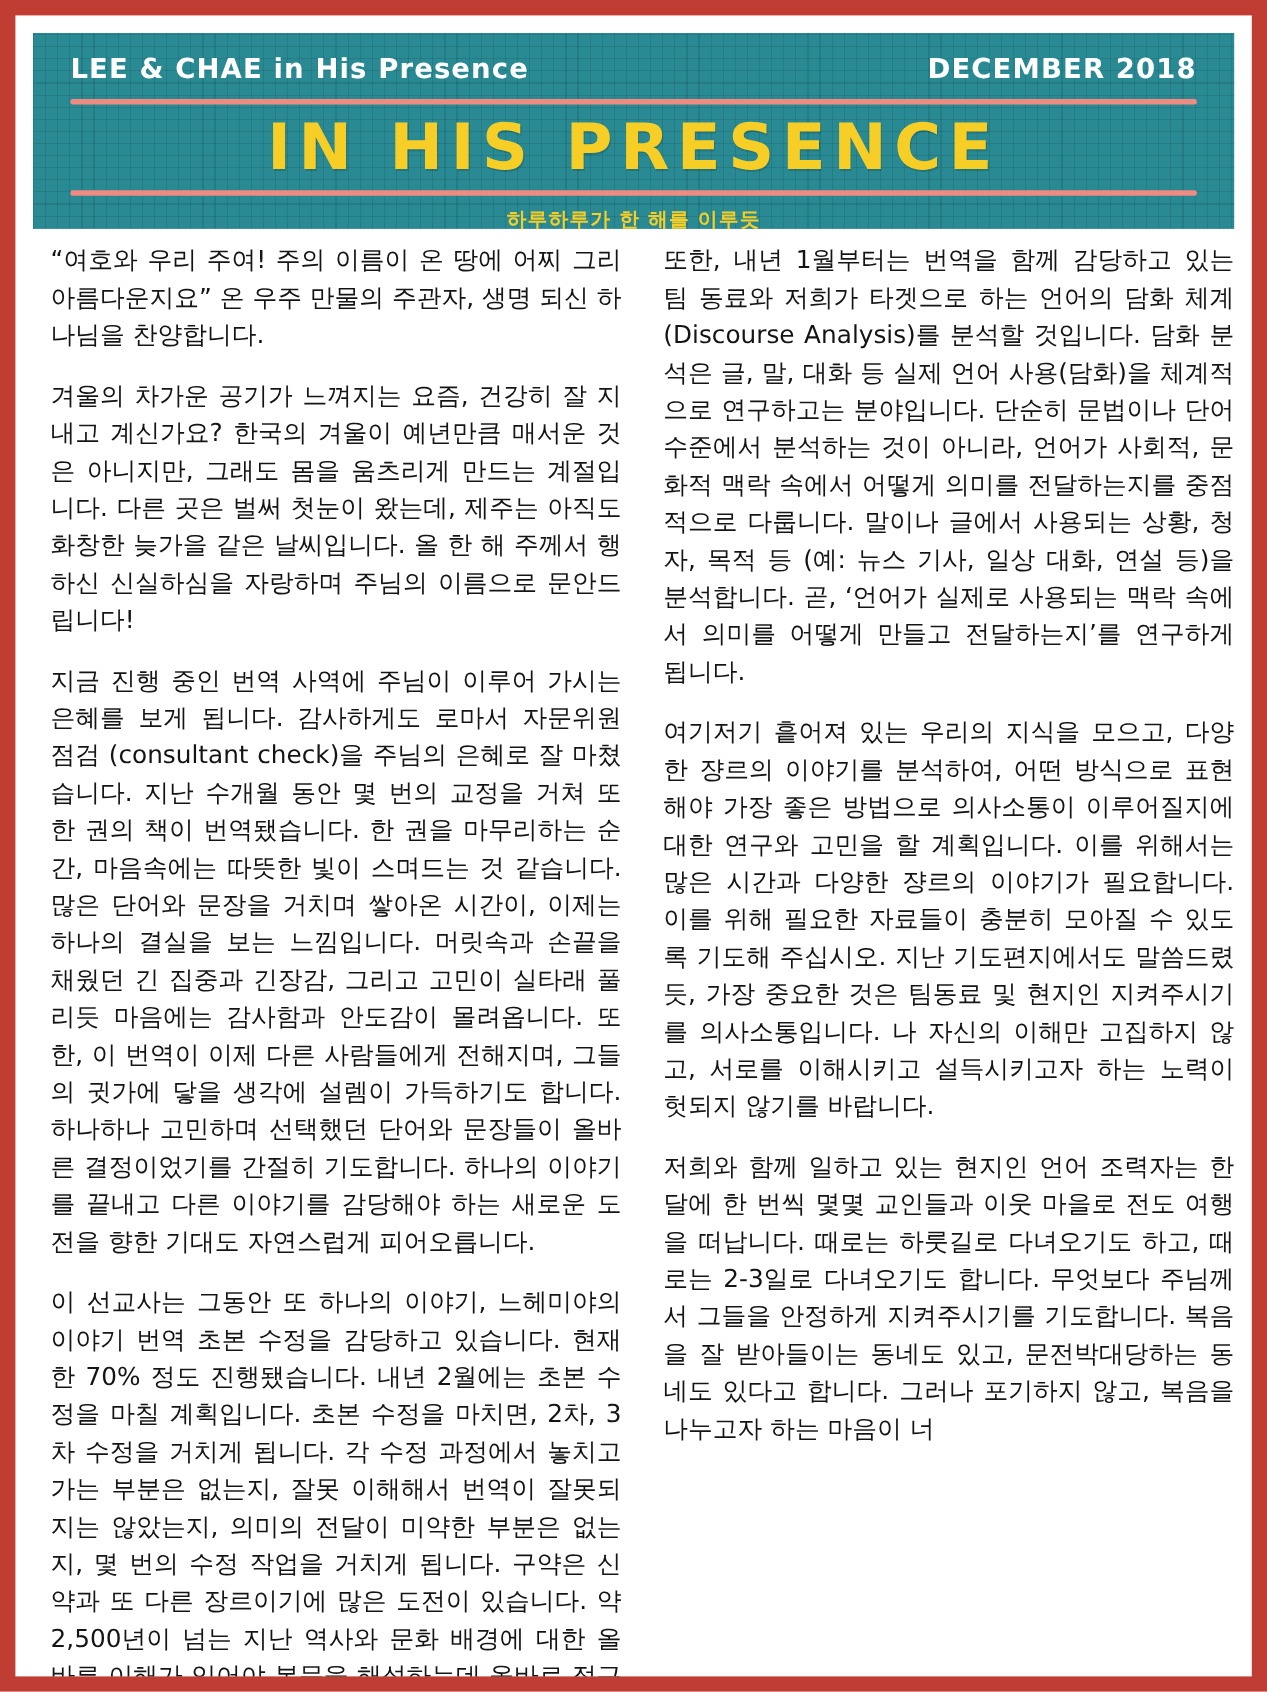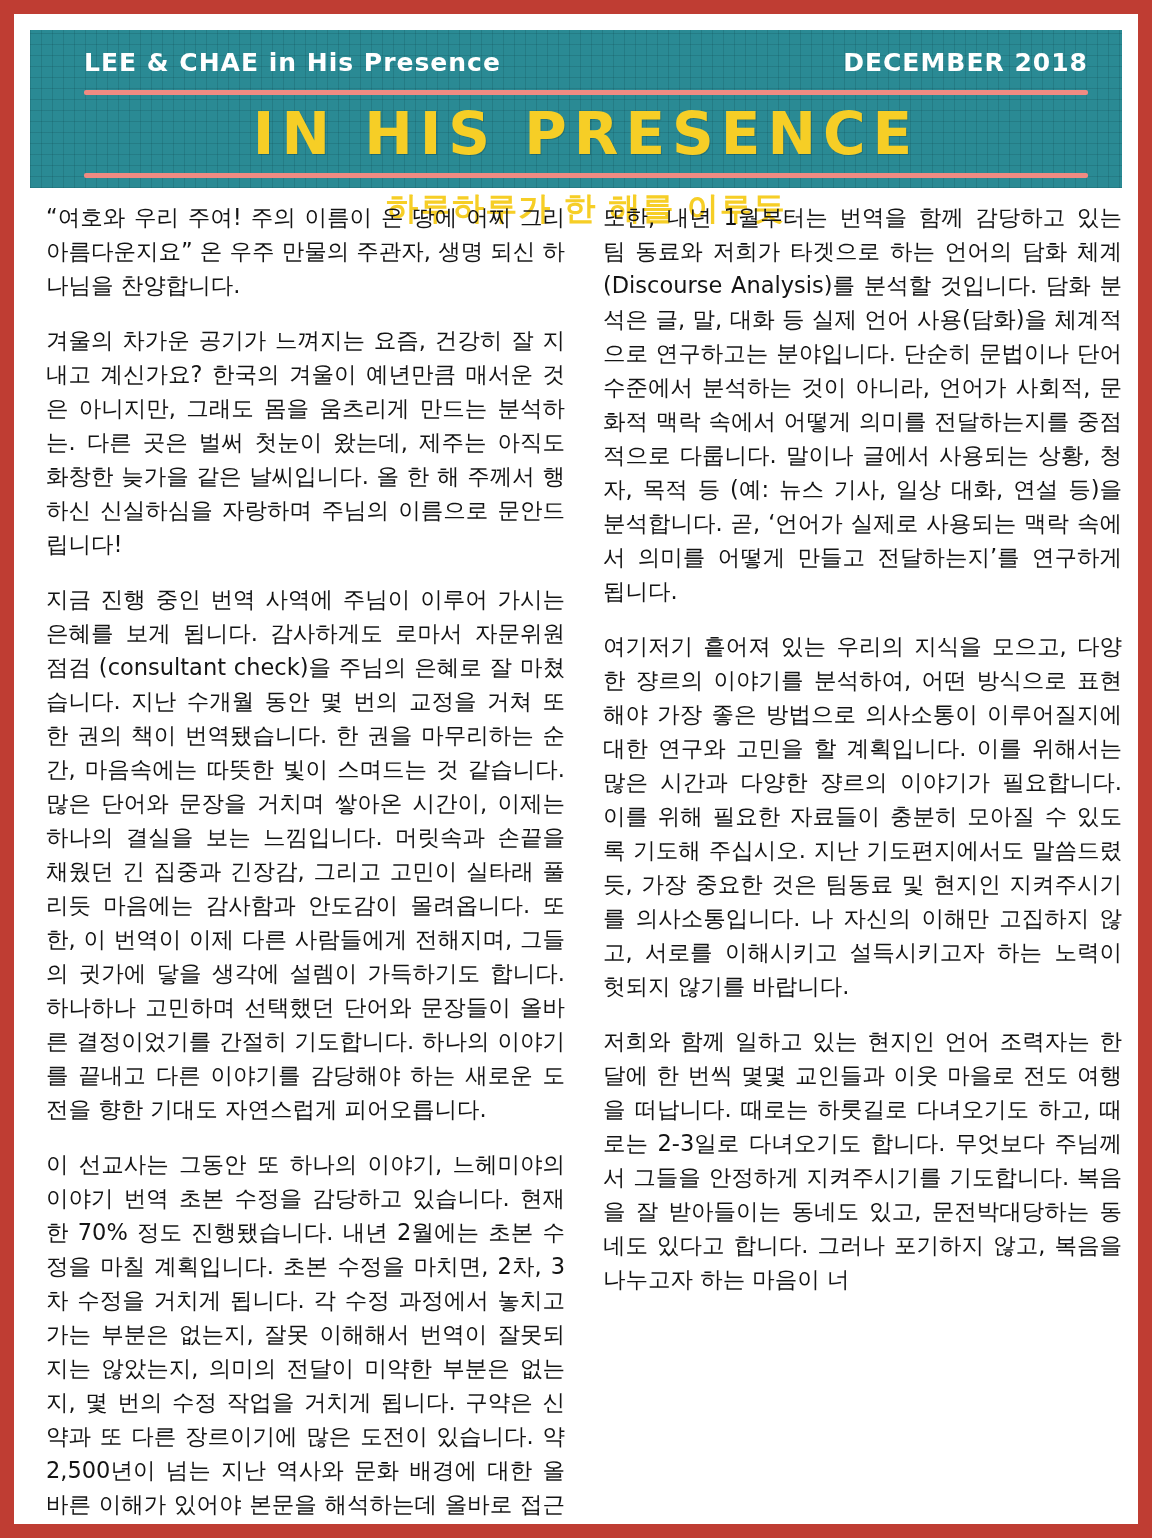--- a/index.html
+++ b/index.html
@@ -13,23 +13,23 @@
     display:flex;flex-direction:column;
     overflow:hidden;
   }
   
   .header{
     margin:16px 16px 0 16px;
     background-color:#2a8a94;
     background-image:
       repeating-linear-gradient(0deg, rgba(10,60,66,0.18) 0 1px, transparent 1px 11px),
       repeating-linear-gradient(90deg, rgba(10,60,66,0.18) 0 1px, transparent 1px 11px);
-    padding:18px 34px 14px 54px;
+    padding:18px 34px 14px 34px;
     box-sizing:border-box;
-    height:158px;
+    height:178px;
   }
   .masthead{
     display:flex;justify-content:space-between;align-items:baseline;
     color:#ffffff;font-weight:bold;font-size:25px;letter-spacing:1px;
   }
   .rule{height:5px;background:#f08b82;margin-top:13px;border-radius:2px;}
   .big-title{
     text-align:center;
     color:#f6ce26;
     font-size:58px;
@@ -38,21 +38,21 @@
     margin-top:4px;
     line-height:70px;
     text-shadow:1px 1px 0 rgba(0,0,0,0.15);
     white-space:nowrap;
   }
   .rule2{margin-top:4px;}
   .subtitle{
     text-align:center;
     color:#f6ce26;
     font-weight:bold;
-    font-size:32px;
+    font-size:18px;
     margin-top:9px;
     letter-spacing:1px;
   }
   
   .body-cols{
     display:flex;
     gap:22px;
     margin:12px 16px 0 16px;
     flex:1;
   }
@@ -85,21 +85,21 @@
     </div>
     <div class="rule"></div>
     <div class="big-title">IN HIS PRESENCE</div>
     <div class="rule rule2"></div>
     <div class="subtitle">하루하루가 한 해를 이루듯</div>
   </div>
 
   <div class="body-cols">
     <div class="col">
       <p>“여호와 우리 주여! 주의 이름이 온 땅에 어찌 그리 아름다운지요” 온 우주 만물의 주관자, 생명 되신 하나님을 찬양합니다.</p>
-      <p>겨울의 차가운 공기가 느껴지는 요즘, 건강히 잘 지내고 계신가요? 한국의 겨울이 예년만큼 매서운 것은 아니지만, 그래도 몸을 움츠리게 만드는 분석하는. 다른 곳은 벌써 첫눈이 왔는데, 제주는 아직도 화창한 늦가을 같은 날씨입니다. 올 한 해 주께서 행하신 신실하심을 자랑하며 주님의 이름으로 문안드립니다!</p>
+      <p>겨울의 차가운 공기가 느껴지는 요즘, 건강히 잘 지내고 계신가요? 한국의 겨울이 예년만큼 매서운 것은 아니지만, 그래도 몸을 움츠리게 만드는 계절입니다. 다른 곳은 벌써 첫눈이 왔는데, 제주는 아직도 화창한 늦가을 같은 날씨입니다. 올 한 해 주께서 행하신 신실하심을 자랑하며 주님의 이름으로 문안드립니다!</p>
       <p>지금 진행 중인 번역 사역에 주님이 이루어 가시는 은혜를 보게 됩니다. 감사하게도 로마서 자문위원 점검 (consultant check)을 주님의 은혜로 잘 마쳤습니다. 지난 수개월 동안 몇 번의 교정을 거쳐 또 한 권의 책이 번역됐습니다. 한 권을 마무리하는 순간, 마음속에는 따뜻한 빛이 스며드는 것 같습니다. 많은 단어와 문장을 거치며 쌓아온 시간이, 이제는 하나의 결실을 보는 느낌입니다. 머릿속과 손끝을 채웠던 긴 집중과 긴장감, 그리고 고민이 실타래 풀리듯 마음에는 감사함과 안도감이 몰려옵니다. 또한, 이 번역이 이제 다른 사람들에게 전해지며, 그들의 귓가에 닿을 생각에 설렘이 가득하기도 합니다. 하나하나 고민하며 선택했던 단어와 문장들이 올바른 결정이었기를 간절히 기도합니다. 하나의 이야기를 끝내고 다른 이야기를 감당해야 하는 새로운 도전을 향한 기대도 자연스럽게 피어오릅니다.</p>
       <p>이 선교사는 그동안 또 하나의 이야기, 느헤미야의 이야기 번역 초본 수정을 감당하고 있습니다. 현재 한 70% 정도 진행됐습니다. 내년 2월에는 초본 수정을 마칠 계획입니다. 초본 수정을 마치면, 2차, 3차 수정을 거치게 됩니다. 각 수정 과정에서 놓치고 가는 부분은 없는지, 잘못 이해해서 번역이 잘못되지는 않았는지, 의미의 전달이 미약한 부분은 없는지, 몇 번의 수정 작업을 거치게 됩니다. 구약은 신약과 또 다른 장르이기에 많은 도전이 있습니다. 약 2,500년이 넘는 지난 역사와 문화 배경에 대한 올바른 이해가 있어야 본문을 해석하는데 올바로 접근할 수 있을 것 같습니다. 무엇이 느헤미야의 마음</p>
     </div>
     <div class="col">
       <p>또한, 내년 1월부터는 번역을 함께 감당하고 있는 팀 동료와 저희가 타겟으로 하는 언어의 담화 체계 (Discourse Analysis)를 분석할 것입니다. 담화 분석은 글, 말, 대화 등 실제 언어 사용(담화)을 체계적으로 연구하고는 분야입니다. 단순히 문법이나 단어 수준에서 분석하는 것이 아니라, 언어가 사회적, 문화적 맥락 속에서 어떻게 의미를 전달하는지를 중점적으로 다룹니다. 말이나 글에서 사용되는 상황, 청자, 목적 등 (예: 뉴스 기사, 일상 대화, 연설 등)을 분석합니다. 곧, ‘언어가 실제로 사용되는 맥락 속에서 의미를 어떻게 만들고 전달하는지’를 연구하게 됩니다.</p>
       <p>여기저기 흩어져 있는 우리의 지식을 모으고, 다양한 쟝르의 이야기를 분석하여, 어떤 방식으로 표현해야 가장 좋은 방법으로 의사소통이 이루어질지에 대한 연구와 고민을 할 계획입니다. 이를 위해서는 많은 시간과 다양한 쟝르의 이야기가 필요합니다. 이를 위해 필요한 자료들이 충분히 모아질 수 있도록 기도해 주십시오. 지난 기도편지에서도 말씀드렸듯, 가장 중요한 것은 팀동료 및 현지인 지켜주시기를 의사소통입니다. 나 자신의 이해만 고집하지 않고, 서로를 이해시키고 설득시키고자 하는 노력이 헛되지 않기를 바랍니다.</p>
       <p>저희와 함께 일하고 있는 현지인 언어 조력자는 한 달에 한 번씩 몇몇 교인들과 이웃 마을로 전도 여행을 떠납니다. 때로는 하룻길로 다녀오기도 하고, 때로는 2-3일로 다녀오기도 합니다. 무엇보다 주님께서 그들을 안정하게 지켜주시기를 기도합니다. 복음을 잘 받아들이는 동네도 있고, 문전박대당하는 동네도 있다고 합니다. 그러나 포기하지 않고, 복음을 나누고자 하는 마음이 너</p>
     </div>
   </div>
 

